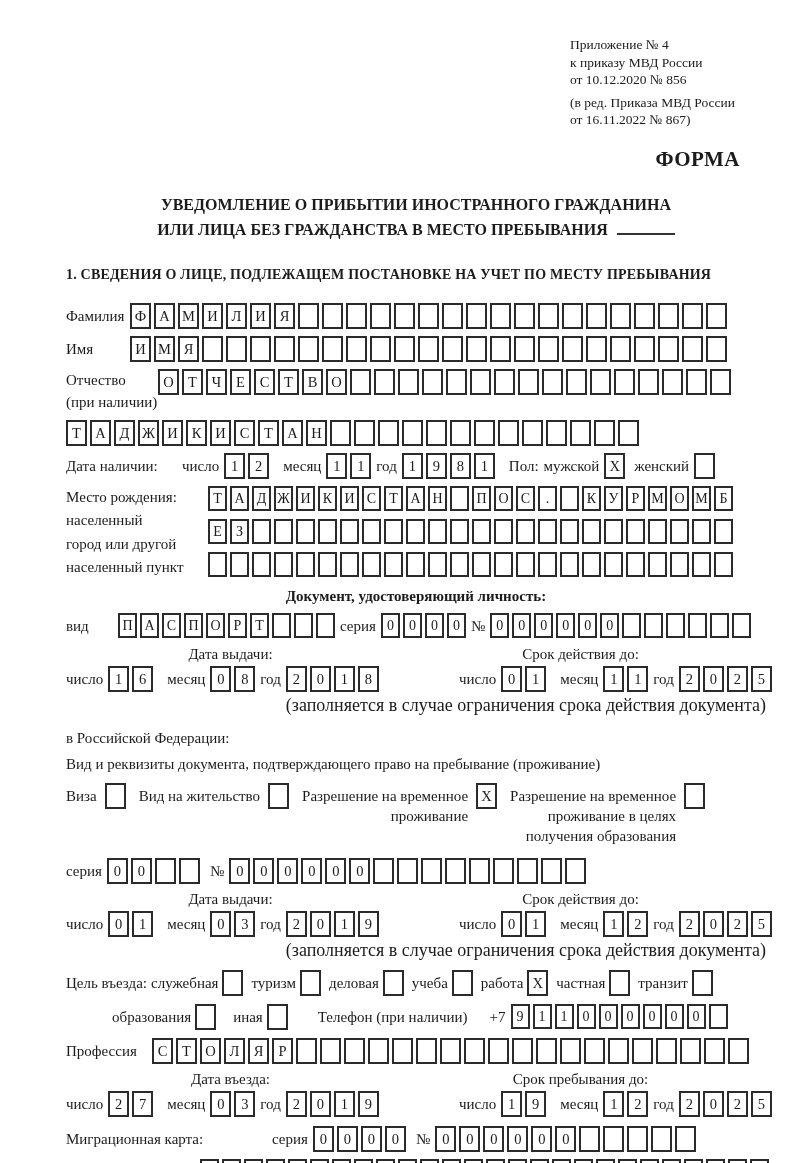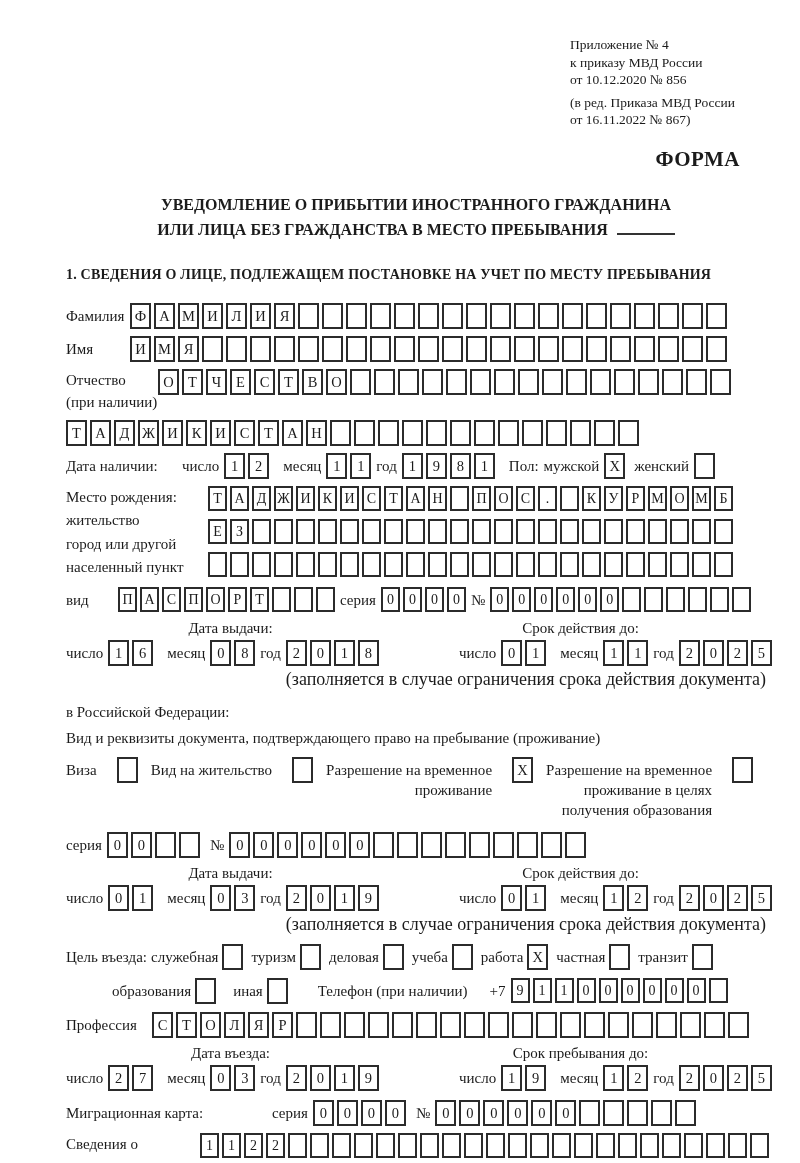--- a/index.html
+++ b/index.html
@@ -46,21 +46,21 @@
   .centerhead { text-align: center; font-weight: bold; margin: 8px 0 8px; }
   .dates { display: flex; margin-bottom: 2px; }
   .dcol  { width: 47%; }
   .dcol2 { width: 53%; }
   .dhead { text-align: center; margin-bottom: 3px; }
   .drow  { display: flex; align-items: flex-start; }
   .rnote { text-align: right; font-size: 18px; margin: 3px 0 9px; }
 
   .intro { line-height: 1.75; }
   .opts { display: flex; align-items: flex-start; gap: 13px; margin: 6px 0 12px; }
-  .opt  { display: flex; align-items: flex-start; gap: 20px; }
+  .opt  { display: flex; align-items: flex-start; gap: 8px; }
   .opt .ml { text-align: right; line-height: 20px; padding-top: 3px; }
 
   .purpose-row { display: flex; align-items: flex-start; margin-bottom: 8px; }
   .purpose-row .lab { margin-right: 4px; }
   .p-opt { display: flex; align-items: flex-start; margin-right: 8px; }
   .p-opt .lab { margin-right: 4px; }
 
   .repwrap { display: flex; align-items: flex-start; margin-bottom: 2px; }
 </style>
 </head>
@@ -241,21 +241,21 @@
         </span>
       <span class="lab gl">женский</span>
       <span class="boxrow gs">
           <span class="box"></span>
         </span>
     </div>
 
     <div class="frow">
       <span class="labcol" style="width:142px">
         <div>Место рождения:</div>
-        <div>жительство</div>
+        <div>населенный</div>
         <div>город или другой</div>
         <div>населенный пункт</div>
       </span>
       <span class="rowstack">
         <span class="boxrow sm">
             <span class="box">Т</span>
             <span class="box">А</span>
             <span class="box">Д</span>
             <span class="box">Ж</span>
             <span class="box">И</span>
@@ -327,20 +327,21 @@
             <span class="box"></span>
             <span class="box"></span>
             <span class="box"></span>
             <span class="box"></span>
             <span class="box"></span>
             <span class="box"></span>
           </span>
       </span>
     </div>
 
+    <div class="centerhead">Документ, удостоверяющий личность:</div>
 
     <div class="frow">
       <span class="lab" style="width:52px">вид</span>
       <span class="boxrow sm">
           <span class="box">П</span>
           <span class="box">А</span>
           <span class="box">С</span>
           <span class="box">П</span>
           <span class="box">О</span>
           <span class="box">Р</span>

